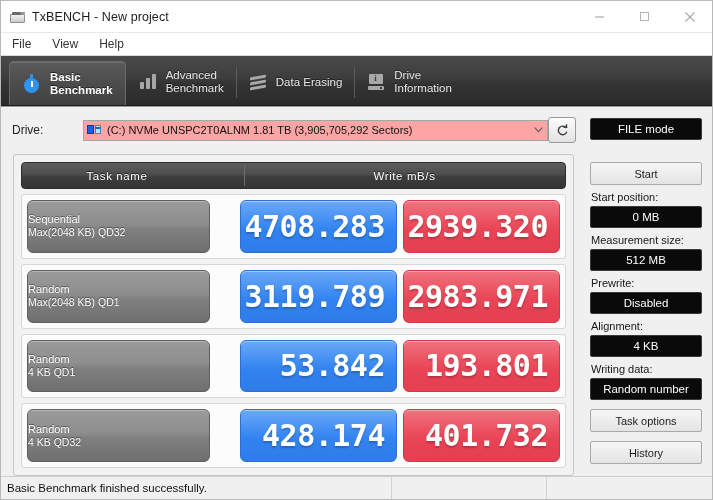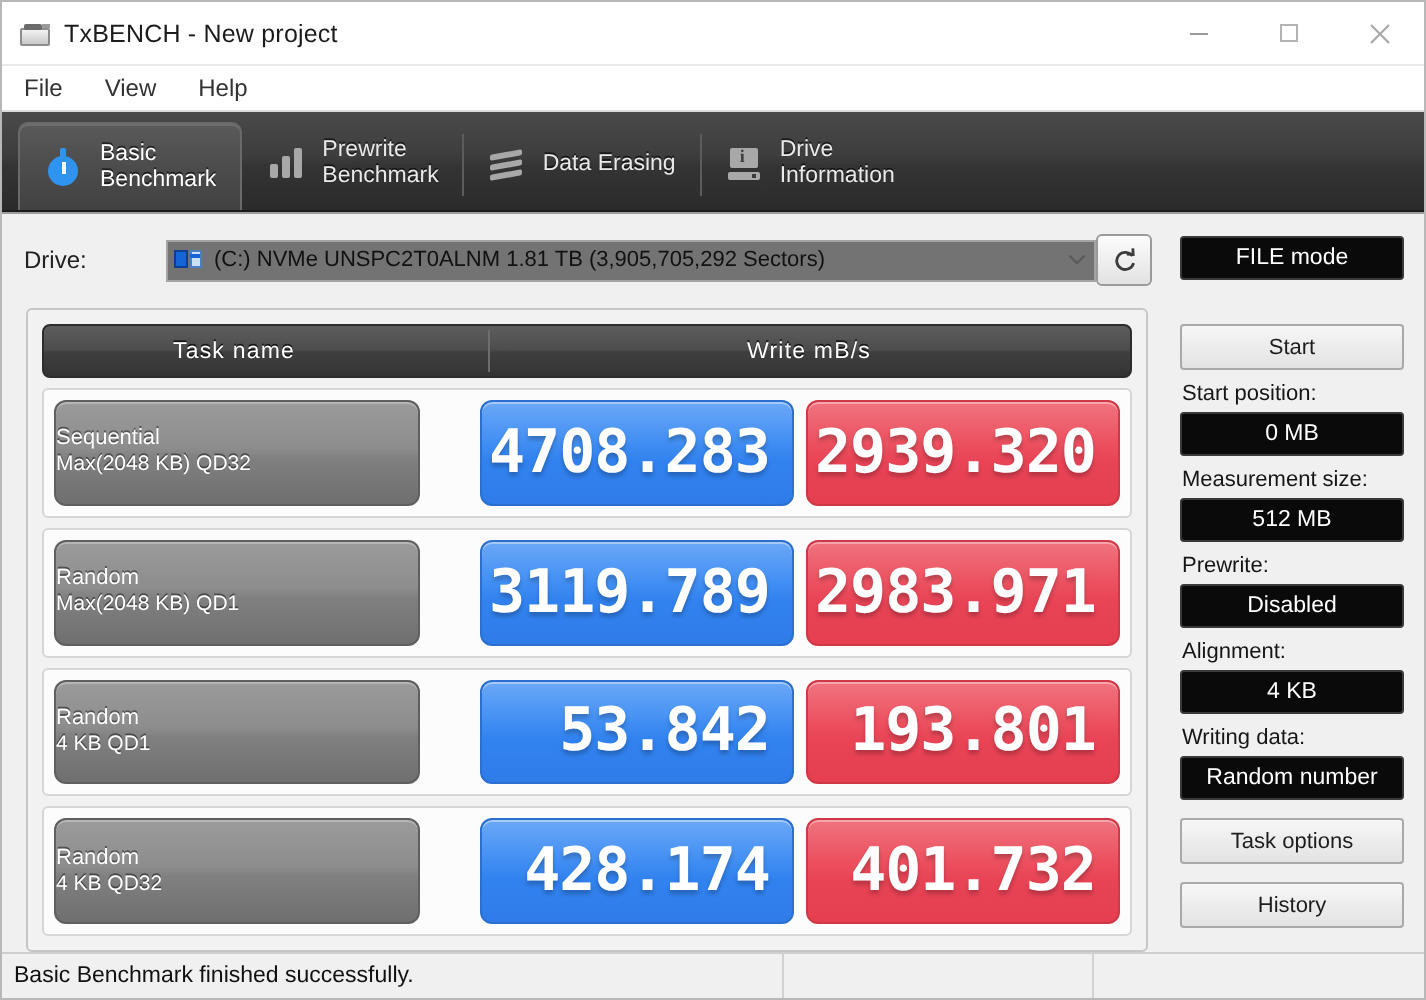--- a/index.html
+++ b/index.html
@@ -81,21 +81,21 @@
     border:1px solid #6a6a6a;border-bottom:none;
     border-radius:5px 5px 0 0;
     margin:2px 0 0 0;
     box-shadow:inset 0 1px 0 rgba(255,255,255,.13);
   }
   .tab.active + .tab::before{background:transparent;}
   .tab-label{
     font-size:11.5px;line-height:13px;color:#e9e9e9;white-space:nowrap;
     text-shadow:0 -1px 0 rgba(0,0,0,.6);
   }
-  .tab.active .tab-label{color:#fff;}
+  .tab.active .tab-label{color:#fff;font-weight:bold;}
   .tab-label .l2{display:block;}
   .tab-ico{width:22px;height:22px;position:relative;flex:0 0 auto;}
 
   
   .ico-stop .dial{
     position:absolute;left:3px;top:5px;width:15px;height:15px;border-radius:50%;
     background:#2f93f0;
   }
   .ico-stop .stem{
     position:absolute;left:9px;top:1px;width:3px;height:5px;background:#2f93f0;border-radius:1px;
@@ -139,21 +139,21 @@
   }
   .left{
     width:585px;flex:0 0 585px;display:flex;flex-direction:column;
     padding:11px 0 0 0;box-sizing:border-box;
   }
   .drive-row{
     display:flex;align-items:center;height:24px;padding:0 0 0 11px;
   }
   .drive-label{font-size:12px;color:#222;width:71px;flex:0 0 71px;}
   .combo{
-    flex:1 1 auto;height:21px;background:#737373;border:1px solid #a4a4a4;
+    flex:1 1 auto;height:21px;background:#fca5a5;border:1px solid #a4a4a4;
     display:flex;align-items:center;box-sizing:border-box;
     margin-right:0;
   }
   .combo-icon{
     width:15px;height:13px;margin:0 5px 0 3px;position:relative;flex:0 0 auto;
   }
   .combo-icon .m1{
     position:absolute;left:0;top:1px;width:7px;height:9px;background:#1565d8;
     border:1px solid #0c3f8f;box-sizing:border-box;
   }
@@ -331,21 +331,21 @@
       </div>
     </div>
 
     <div class="tab">
       <div class="tab-ico ico-bars">
         <span class="b1"></span>
           <span class="b2"></span>
           <span class="b3"></span>
       </div>
       <div class="tab-label">
-        <span>Prewrite</span>
+        <span>Advanced</span>
         <span class="l2">Benchmark</span>
       </div>
     </div>
 
     <div class="tab">
       <div class="tab-ico ico-wave">
         <i class="w1"></i>
           <i class="w2"></i>
           <i class="w3"></i>
       </div>

